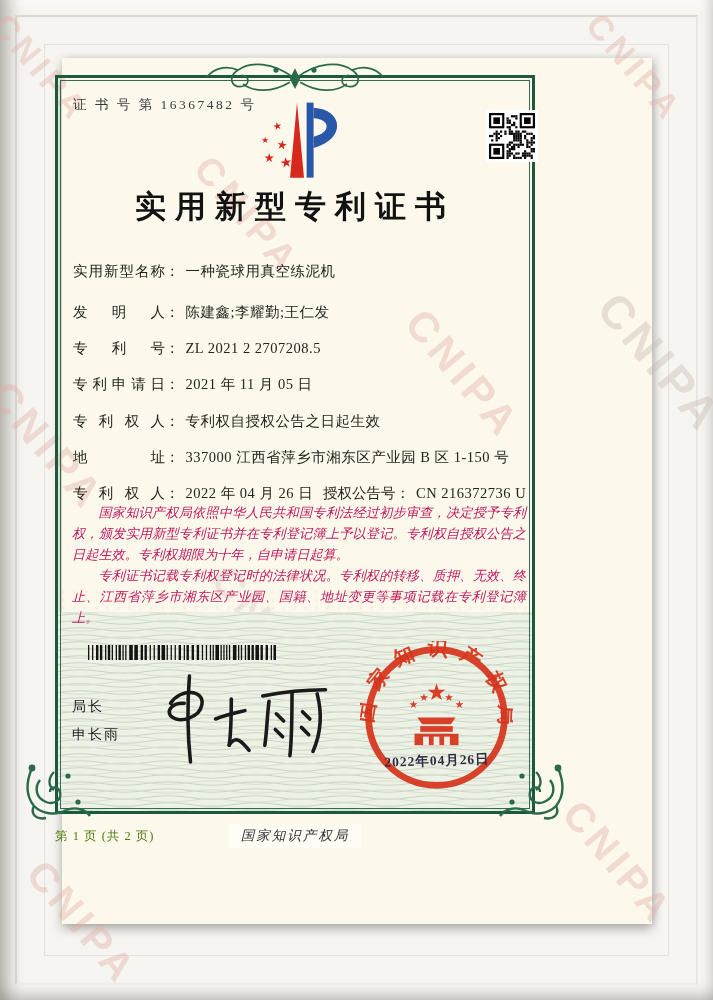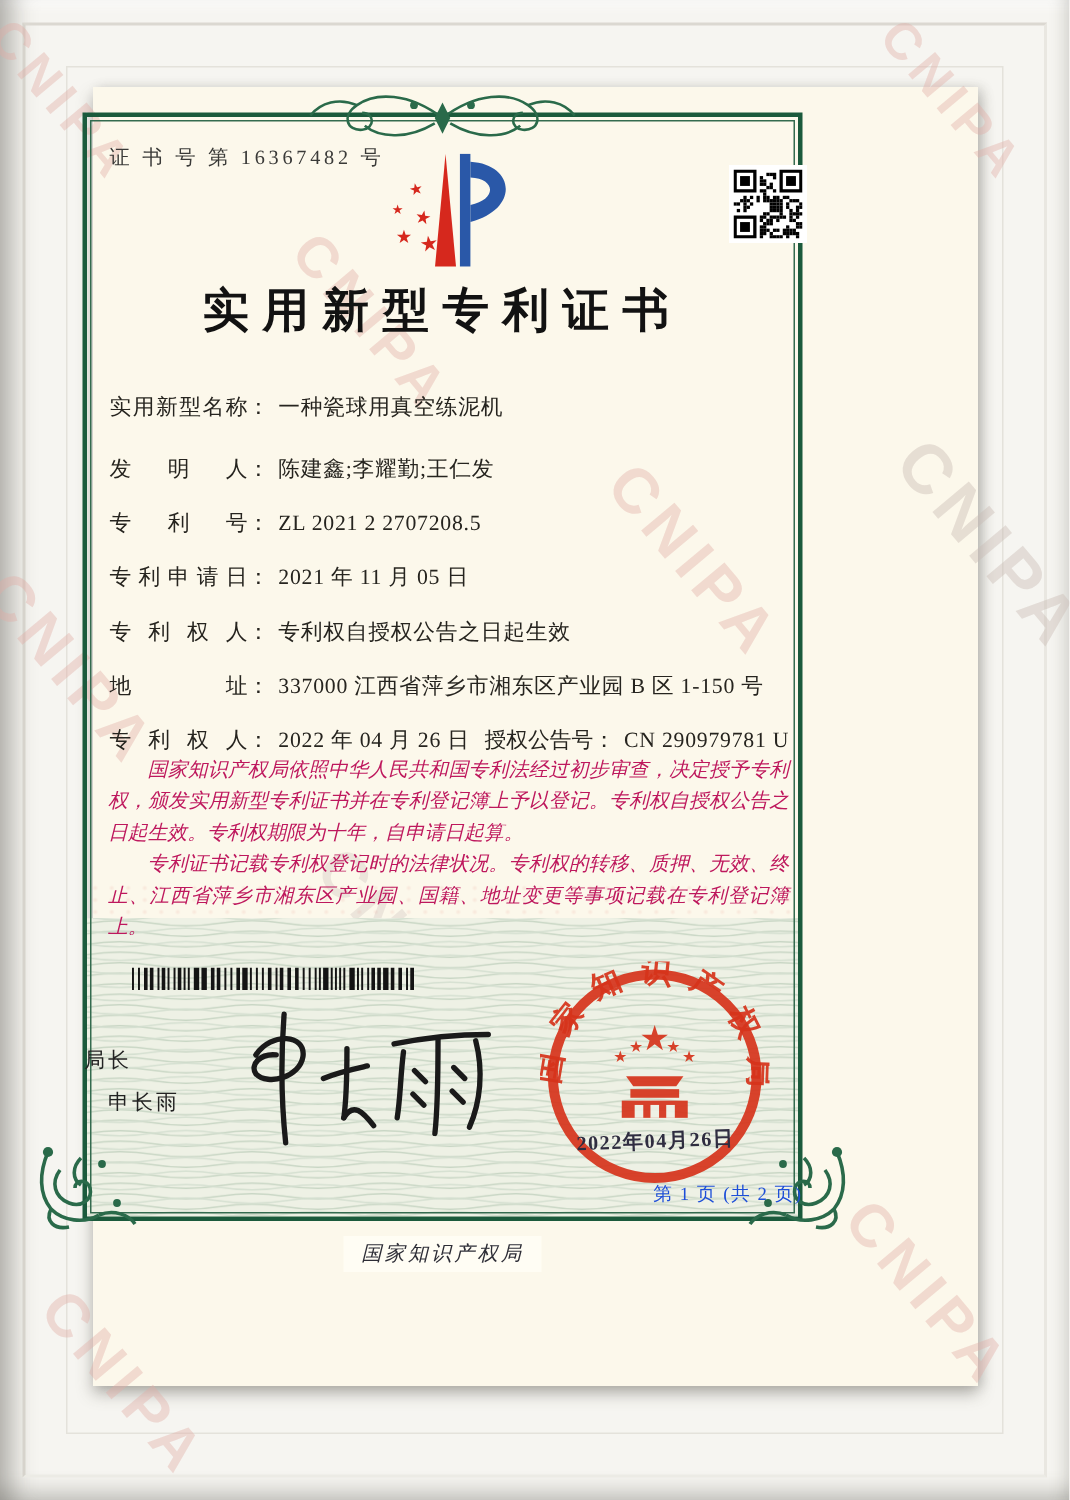--- a/index.html
+++ b/index.html
@@ -67,33 +67,33 @@
   .paras p { text-indent:2em; }
 
   
   .speckle { position:absolute; left:58px; top:588px; width:474px; height:26px; opacity:.5;
     background-image:radial-gradient(circle 2px, rgba(226,128,116,.30) 0, rgba(226,128,116,0) 2px);
     background-size:11px 8px; }
   .band { position:absolute; left:58px; top:612px; width:474px; height:199px; overflow:hidden; }
 
   .barcode { position:absolute; left:88px; top:645px; width:188px; height:15px; }
 
-  .director-label { position:absolute; left:56px; top:698px; font-size:14px; color:#222;
+  .director-label { position:absolute; left:72px; top:698px; font-size:14px; color:#222;
     font-family:"Liberation Sans","DejaVu Sans",sans-serif; letter-spacing:2px; }
   .director-name  { position:absolute; left:72px; top:726px; font-size:14px; color:#222;
     font-family:"Liberation Sans","DejaVu Sans",sans-serif; letter-spacing:2px;text-align:right; }
   .signature { position:absolute; left:158px; top:670px; width:178px; height:98px; }
 
   .seal { position:absolute; left:360px; top:641px; width:153px; height:153px; }
   .seal-date { position:absolute; left:352px; top:752px; width:170px; text-align:center;
     font-size:13.5px; font-weight:700; color:#2f2d40; letter-spacing:1px;
     transform:rotate(-2deg); z-index:12; }
 
-  .page-info { position:absolute; left:55px; top:788px; width:480px; text-align:right;
-    font-size:12.5px; color:#1d4ed8; letter-spacing:1px; z-index:11; }
+  .page-info { position:absolute; left:55px; top:828px; width:480px; text-align:left;
+    font-size:12.5px; color:#4d7c0f; letter-spacing:1px; z-index:11; }
   .note-row { position:absolute; left:55px; top:824px; width:480px; text-align:center; }
   .note { display:inline-block; background:#fffdf4; padding:3px 12px; font-size:13.5px;
     font-style:italic; color:#2d2d36; letter-spacing:2px; }
 </style>
 </head>
 <body>
 
 <div class="stage">
 
   <div class="frame">
@@ -337,21 +337,21 @@
     </div>
     <div class="frow r4">
       <span class="flabel">专利权人</span><span class="fcolon">：</span><span class="fval">专利权自授权公告之日起生效</span>
     </div>
     <div class="frow r5">
       <span class="flabel">地址</span><span class="fcolon">：</span><span class="fval">337000 江西省萍乡市湘东区产业园 B 区 1-150 号</span>
     </div>
     <div class="frow r6">
       <span class="flabel">专利权人</span><span class="fcolon">：</span><span class="fval">2022 年 04 月 26 日</span>
       <span class="grant-right">
-        <span>授权公告号</span><span class="fcolon">：</span><span class="fval">CN 290979781 U</span>
+        <span>授权公告号</span><span class="fcolon">：</span><span class="fval">CN 216372736 U</span>
       </span>
     </div>
 
     <div class="paras">
       <p>国家知识产权局依照中华人民共和国专利法经过初步审查，决定授予专利权，颁发实用新型专利证书并在专利登记簿上予以登记。专利权自授权公告之日起生效。专利权期限为十年，自申请日起算。</p>
       <p>专利证书记载专利权登记时的法律状况。专利权的转移、质押、无效、终止、江西省萍乡市湘东区产业园、国籍、地址变更等事项记载在专利登记簿上。</p>
     </div>
 
     <div class="barcode">
       <svg id="bc" width="188" height="15">

